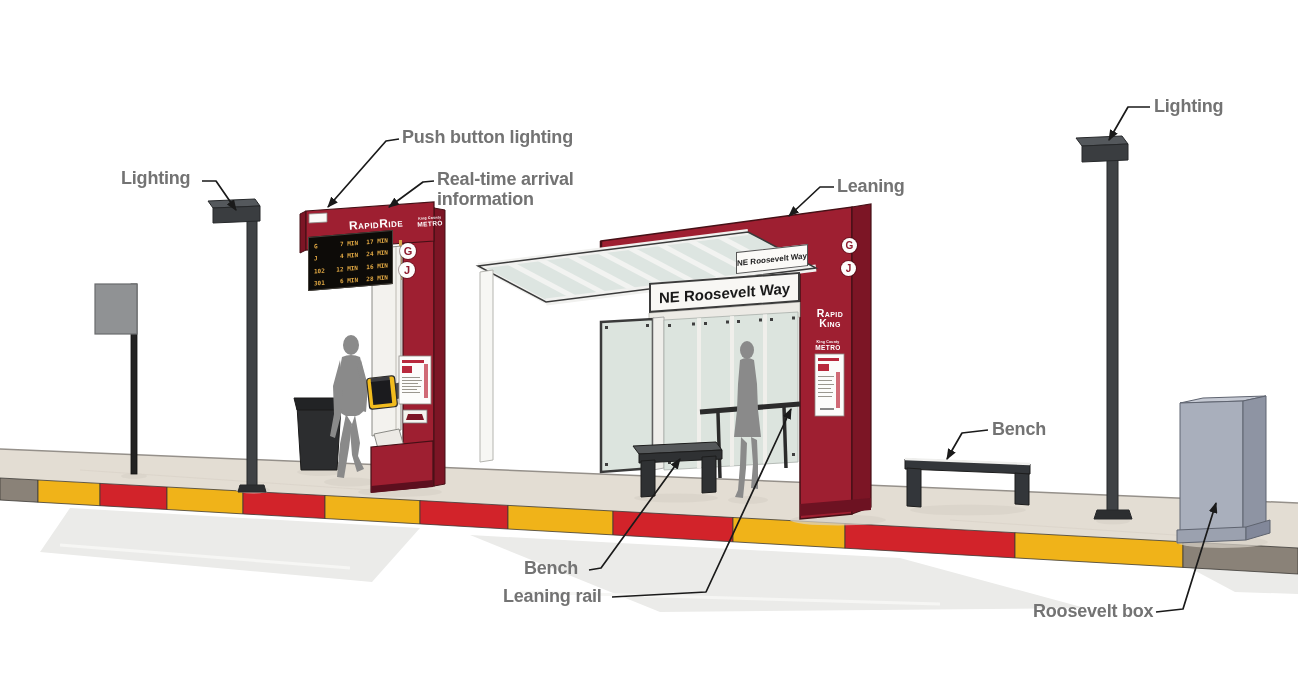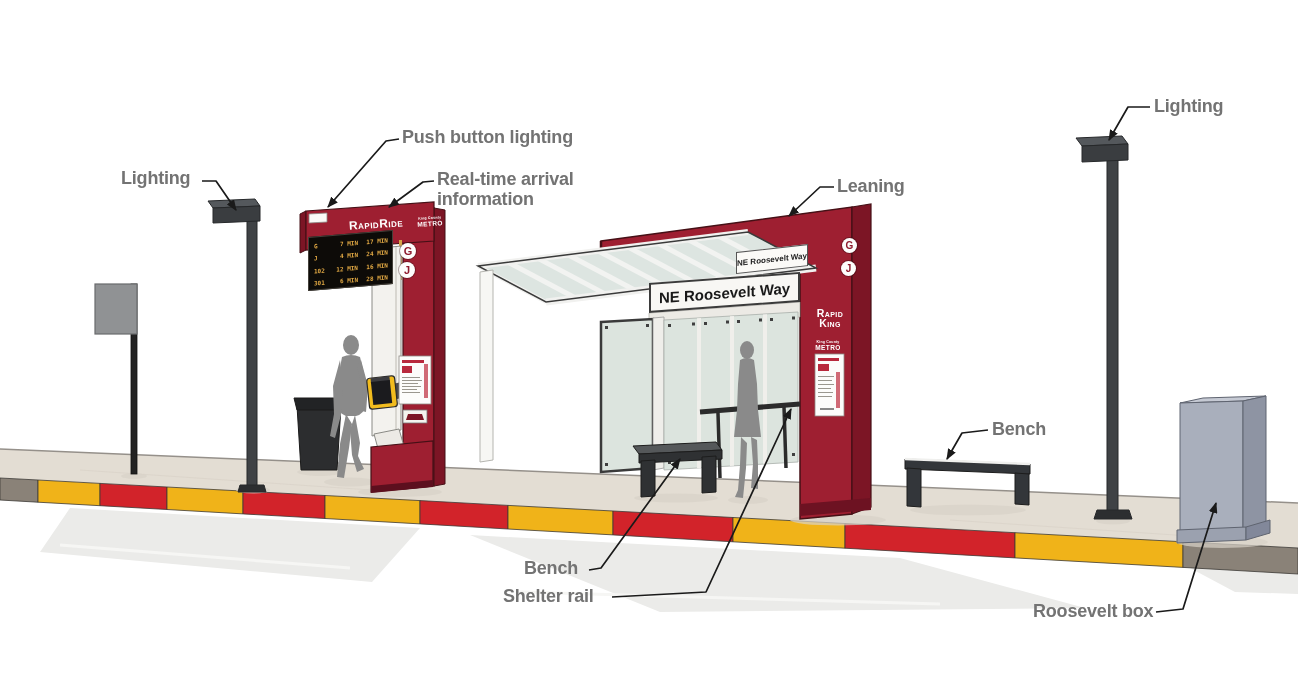--- a/index.html
+++ b/index.html
@@ -291,21 +291,21 @@
   </g>
 </svg>
 
 <div class="lbl" style="left:121px;top:168px">Lighting</div>
 <div class="lbl lbl-wrap" style="left:437px;top:169px">Real-time arrival information</div>
 <div class="lbl" style="left:402px;top:127px">Push button lighting</div>
 <div class="lbl" style="left:837px;top:176px">Leaning</div>
 <div class="lbl" style="left:992px;top:419px">Bench</div>
 <div class="lbl" style="left:1154px;top:96px">Lighting</div>
 <div class="lbl" style="left:524px;top:558px">Bench</div>
-<div class="lbl" style="left:503px;top:586px">Shelter rail</div>
+<div class="lbl" style="left:503px;top:586px">Leaning rail</div>
 <div class="lbl" style="left:1033px;top:601px">Roosevelt box</div>
 
 <div class="kiosk-brand">RapidRide</div>
 <div class="kiosk-metro">
   <span class="kc">King County</span>
   <span class="metro">METRO</span>
 </div>
 
 <div class="rt-display">
   <div class="rt-row">

